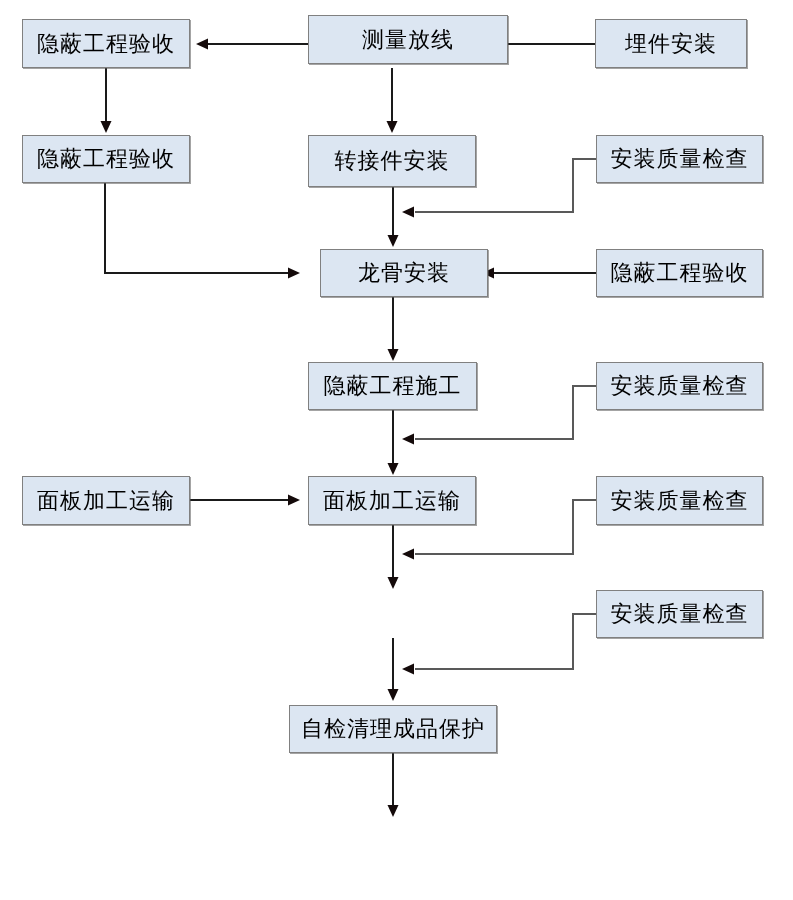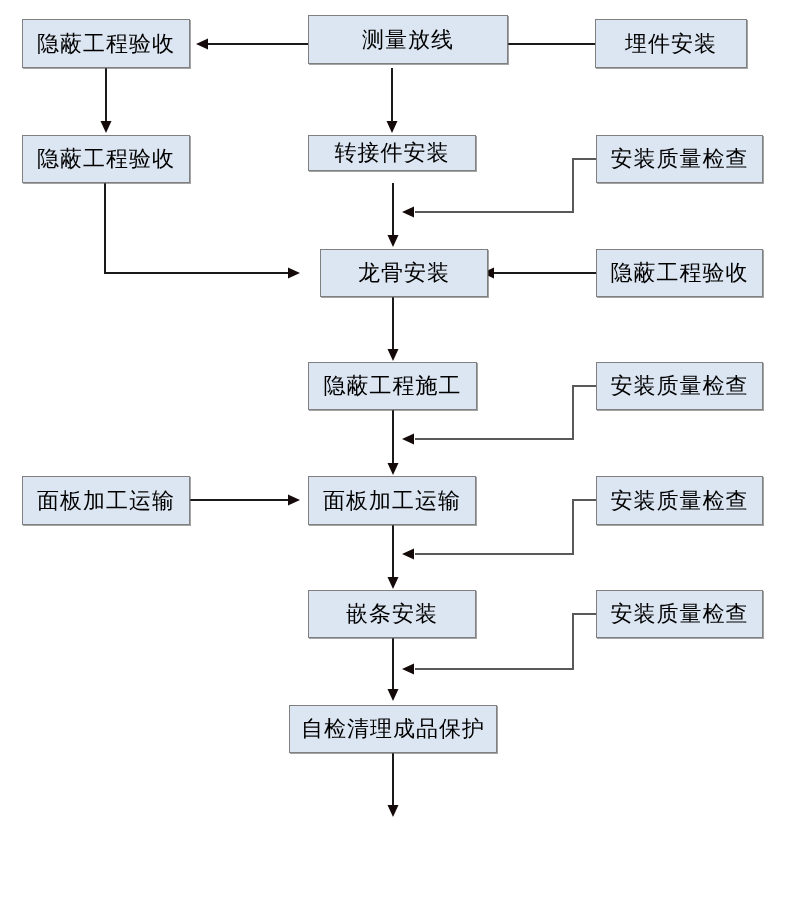--- a/index.html
+++ b/index.html
@@ -127,32 +127,31 @@
       <path class="fb" d="M 596 614 H 573 V 669 H 415"></path>
       <polygon class="head" points="402,669 414,663.5 414,674.5"></polygon>
     </g>
   </svg>
 
   <div class="node" style="left:22px;  top:19px;  width:168px; height:49px">隐蔽工程验收</div>
   <div class="node" style="left:308px; top:15px;  width:200px; height:49px">测量放线</div>
   <div class="node" style="left:595px; top:19px;  width:152px; height:49px">埋件安装</div>
 
   <div class="node" style="left:22px;  top:135px; width:168px; height:48px">隐蔽工程验收</div>
-  <div class="node" style="left:308px; top:135px; width:168px; height:36px">转接件安装</div>
+  <div class="node" style="left:308px; top:135px; width:168px; height:52px">转接件安装</div>
   <div class="node" style="left:596px; top:135px; width:167px; height:48px">安装质量检查</div>
 
   <div class="node" style="left:320px; top:249px; width:168px; height:48px">龙骨安装</div>
   <div class="node" style="left:596px; top:249px; width:167px; height:48px">隐蔽工程验收</div>
 
   <div class="node" style="left:308px; top:362px; width:169px; height:48px">隐蔽工程施工</div>
   <div class="node" style="left:596px; top:362px; width:167px; height:48px">安装质量检查</div>
 
   <div class="node" style="left:22px;  top:476px; width:168px; height:49px">面板加工运输</div>
   <div class="node" style="left:308px; top:476px; width:168px; height:49px">面板加工运输</div>
   <div class="node" style="left:596px; top:476px; width:167px; height:49px">安装质量检查</div>
 
-  <div class="node" style="left:308px; top:590px; width:168px; height:48px">嵌条安装</div>
   <div class="node" style="left:596px; top:590px; width:167px; height:48px">安装质量检查</div>
 
   <div class="node" style="left:289px; top:705px; width:208px; height:48px">自检清理成品保护</div>
 
 
 </div>
 
 </body></html>

